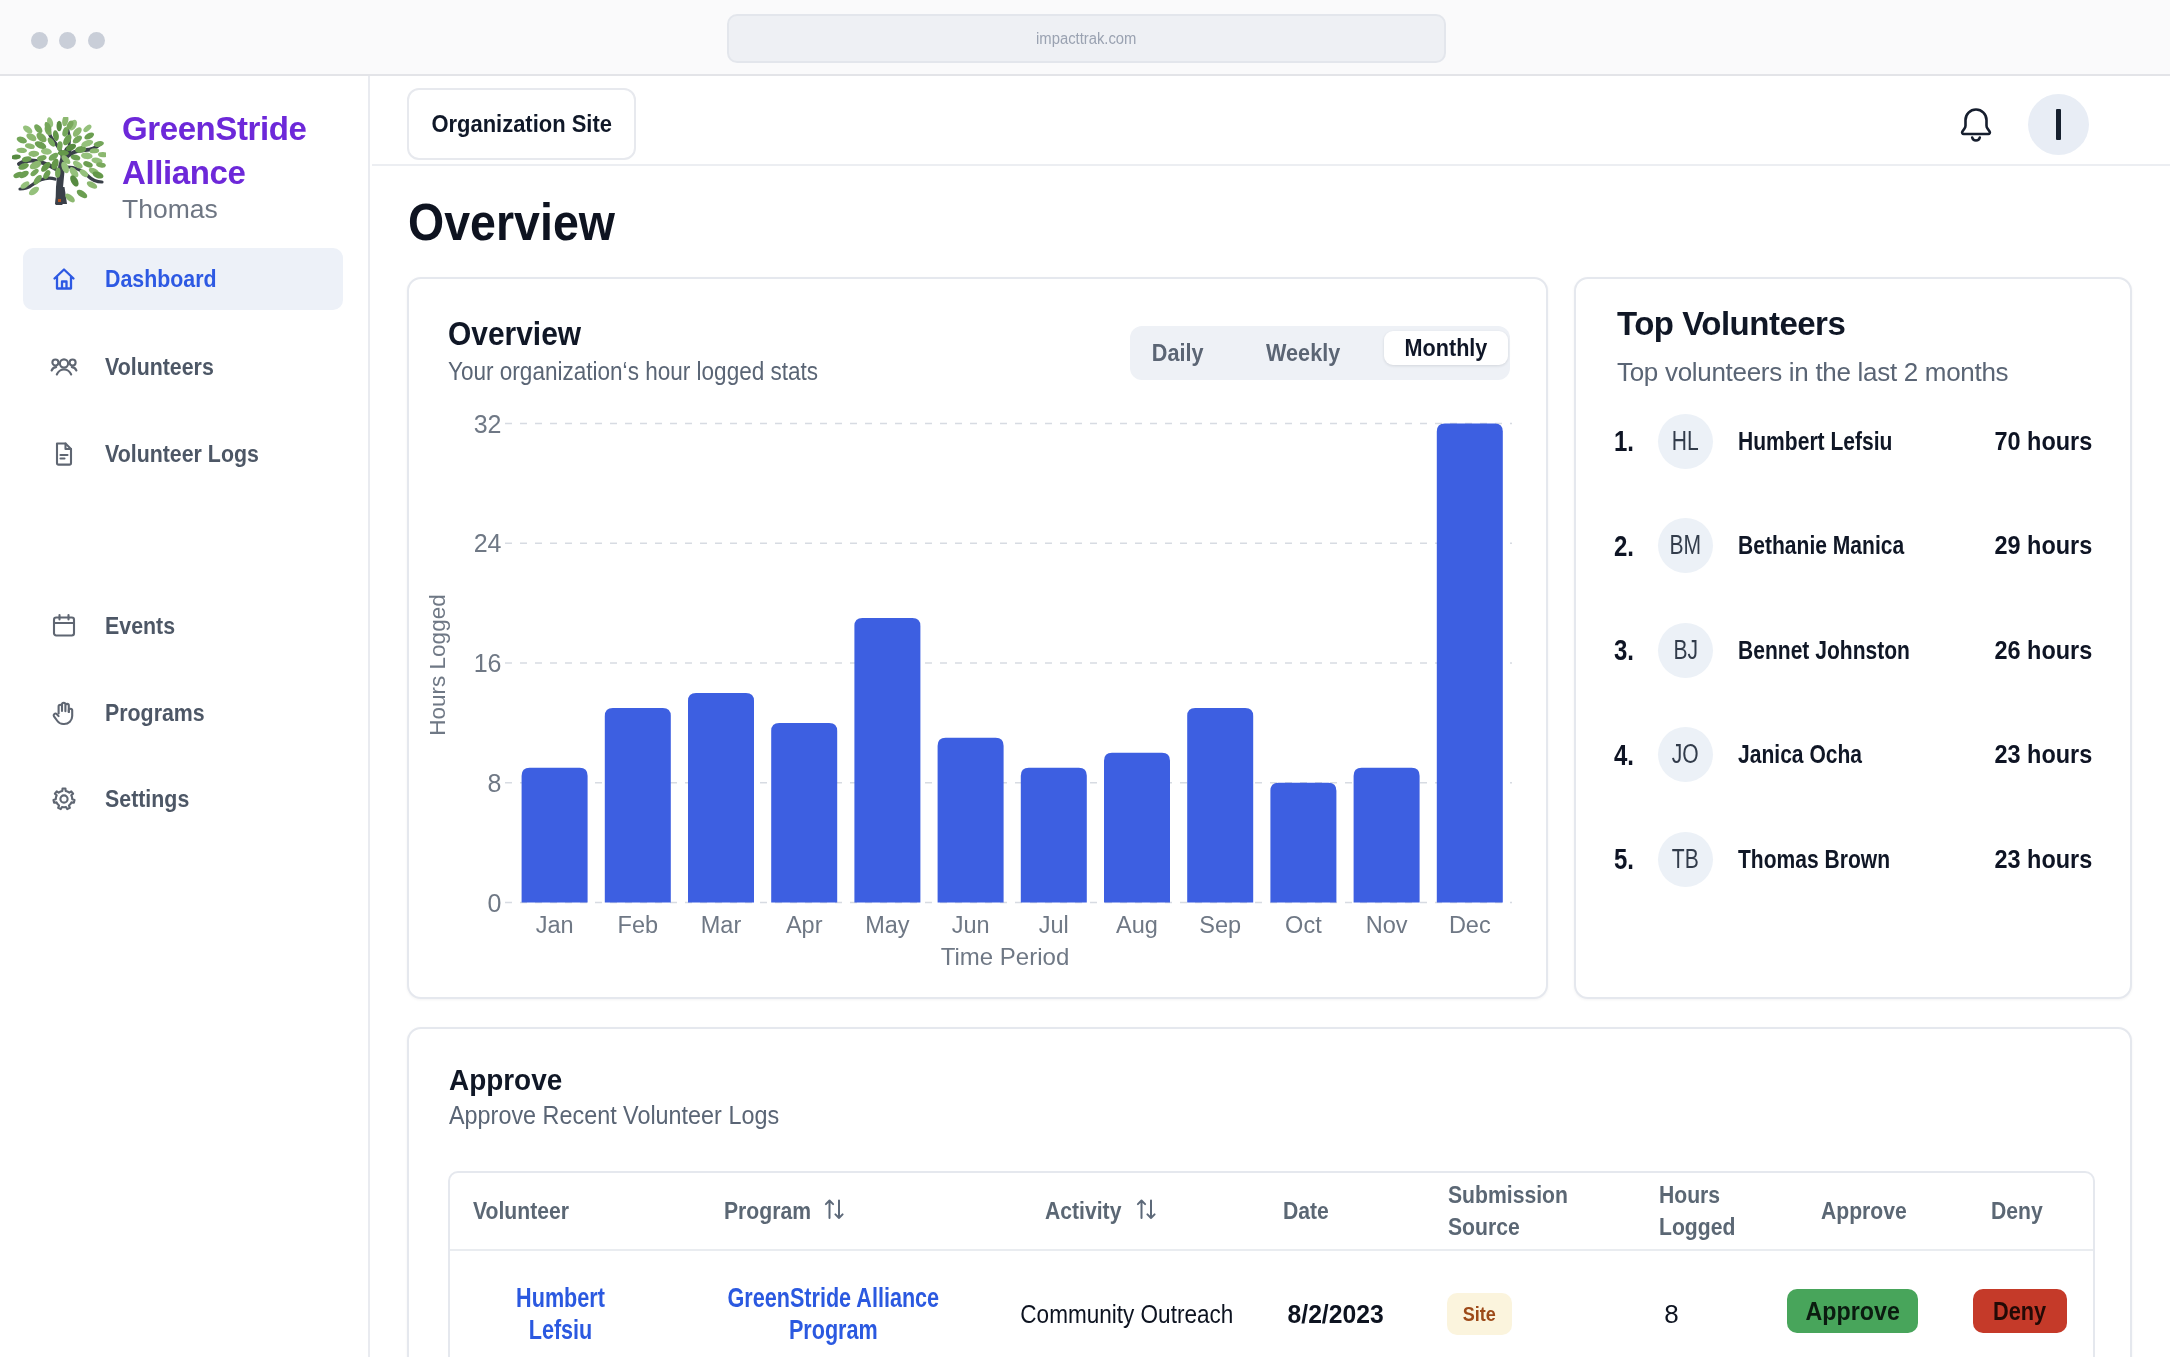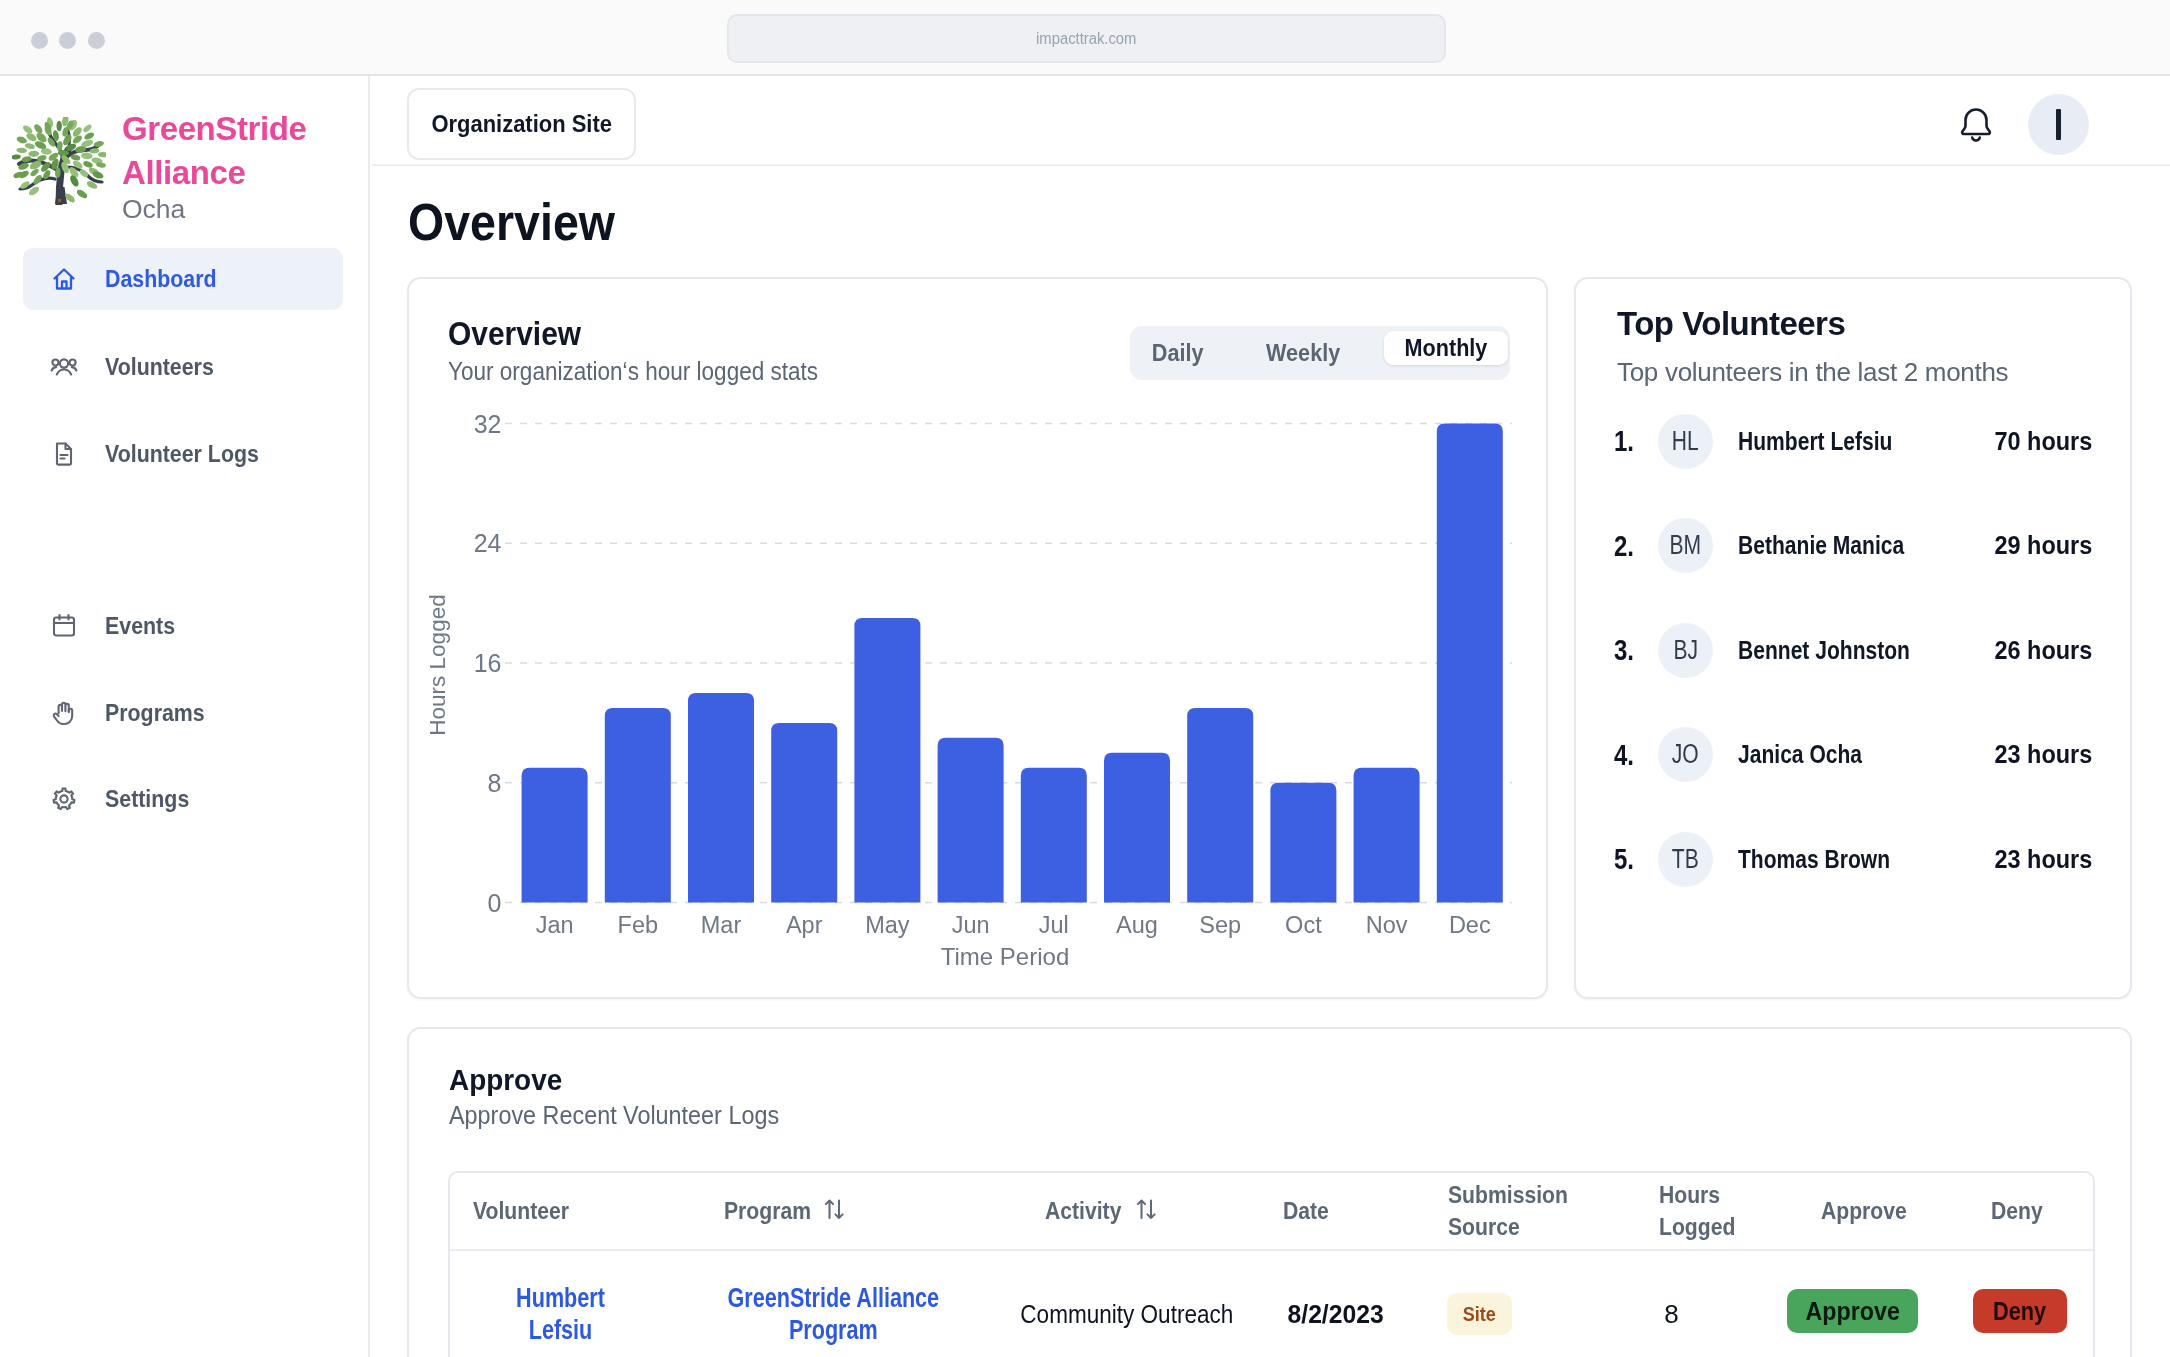--- a/index.html
+++ b/index.html
@@ -6,21 +6,21 @@
 html,body { width:2170px; height:1357px; overflow:hidden; }
 body { font-family:"Liberation Sans", sans-serif; background:#ffffff; position:relative; -webkit-font-smoothing:antialiased; }
 .sx { display:inline-block; transform-origin:0 50%; white-space:nowrap; }
 .sxc { display:inline-block; transform-origin:50% 50%; white-space:nowrap; }
 
 .chrome { position:absolute; left:0; top:0; width:2170px; height:76px; background:#fafafb; border-bottom:2px solid #e3e4e8; }
 .dot { position:absolute; top:32px; width:17px; height:17px; border-radius:50%; background:#c9ced8; }
 .urlbar { position:absolute; left:727px; top:14px; width:719px; height:49px; background:#eef0f4; border:2px solid #e3e6ec; border-radius:10px; display:flex; align-items:center; justify-content:center; font-size:16px; color:#9aa2b1; }
 
 .sidebar { position:absolute; left:0; top:76px; width:370px; height:1281px; background:#fff; border-right:2px solid #e9ebf0; }
-.brand-name { position:absolute; left:122px; top:31px; font-size:33px; line-height:44px; font-weight:bold; color:#ec4899; letter-spacing:-0.4px; }
+.brand-name { position:absolute; left:122px; top:31px; font-size:33px; line-height:44px; font-weight:bold; color:#6d28d9; letter-spacing:-0.4px; }
 .brand-role { position:absolute; left:122px; top:117.5px; font-size:26.5px; color:#6e7683; }
 .nav-item { position:absolute; left:23px; width:320px; height:62px; border-radius:10px; display:flex; align-items:center; }
 .nav-item svg { margin-left:27px; flex:0 0 auto; }
 .nav-item span { margin-left:27px; font-size:24px; font-weight:bold; color:#4d5766; transform:scaleX(0.89); transform-origin:0 50%; white-space:nowrap; }
 .nav-item.active { background:#edf1f8; }
 .nav-item.active span { color:#2d59e3; }
 
 .header { position:absolute; left:372px; top:76px; width:1798px; height:90px; background:#fff; border-bottom:2px solid #eceef2; }
 .orgbtn { position:absolute; left:35px; top:12px; width:229px; height:72px; background:#fff; border:2px solid #e7e9ee; border-radius:12px; display:flex; align-items:center; justify-content:center; font-size:24px; font-weight:bold; color:#101828; }
 .avatar { position:absolute; left:1656px; top:18px; width:61px; height:61px; border-radius:50%; background:#e8edf5; display:flex; align-items:center; justify-content:center; font-size:26px; color:#121a29; }
@@ -132,21 +132,21 @@
         <ellipse cx="22.0" cy="74.0" rx="5.9" ry="3.1" fill="#95c17c" transform="rotate(143 22.0 74.0)"></ellipse>
         <ellipse cx="86.0" cy="58.0" rx="5.7" ry="3.2" fill="#649849" transform="rotate(20 86.0 58.0)"></ellipse>
         <ellipse cx="89.0" cy="48.0" rx="4.9" ry="2.6" fill="#7aa95d" transform="rotate(9 89.0 48.0)"></ellipse>
         <ellipse cx="80.0" cy="68.0" rx="5.7" ry="3.0" fill="#8cb870" transform="rotate(29 80.0 68.0)"></ellipse>
         <ellipse cx="70.0" cy="77.0" rx="6.0" ry="3.1" fill="#6b9e51" transform="rotate(34 70.0 77.0)"></ellipse>
         <ellipse cx="58.0" cy="81.0" rx="5.8" ry="3.0" fill="#8cb870" transform="rotate(40 58.0 81.0)"></ellipse>
         <ellipse cx="36.0" cy="10.0" rx="5.4" ry="2.8" fill="#74a65a" transform="rotate(-115 36.0 10.0)"></ellipse>
         <ellipse cx="58.0" cy="8.0" rx="4.8" ry="2.9" fill="#7aa95d" transform="rotate(-63 58.0 8.0)"></ellipse>
       </svg></div>
   <div class="brand-name">GreenStride<br>Alliance</div>
-  <div class="brand-role">Ocha</div>
+  <div class="brand-role">Thomas</div>
   <div class="nav-item active" style="top:172px;">
       <svg width="28" height="28" viewBox="0 0 28 28">
         <path d="M4.5 13.5 L14 4.5 L23.5 13.5 M7 11.5 V23.5 H21 V11.5 M12 23.5 V16.5 H16.5 V23.5" stroke="#2d59e3" stroke-width="2.3" fill="none" stroke-linecap="round" stroke-linejoin="round"></path>
       </svg>
       <span>Dashboard</span>
     </div>
   <div class="nav-item" style="top:260px;">
       <svg width="28" height="28" viewBox="0 0 28 28">
         <g stroke="#5f6672" stroke-width="2.1" fill="none" stroke-linecap="round" stroke-linejoin="round">
           <circle cx="14" cy="10.5" r="4.1"></circle>

